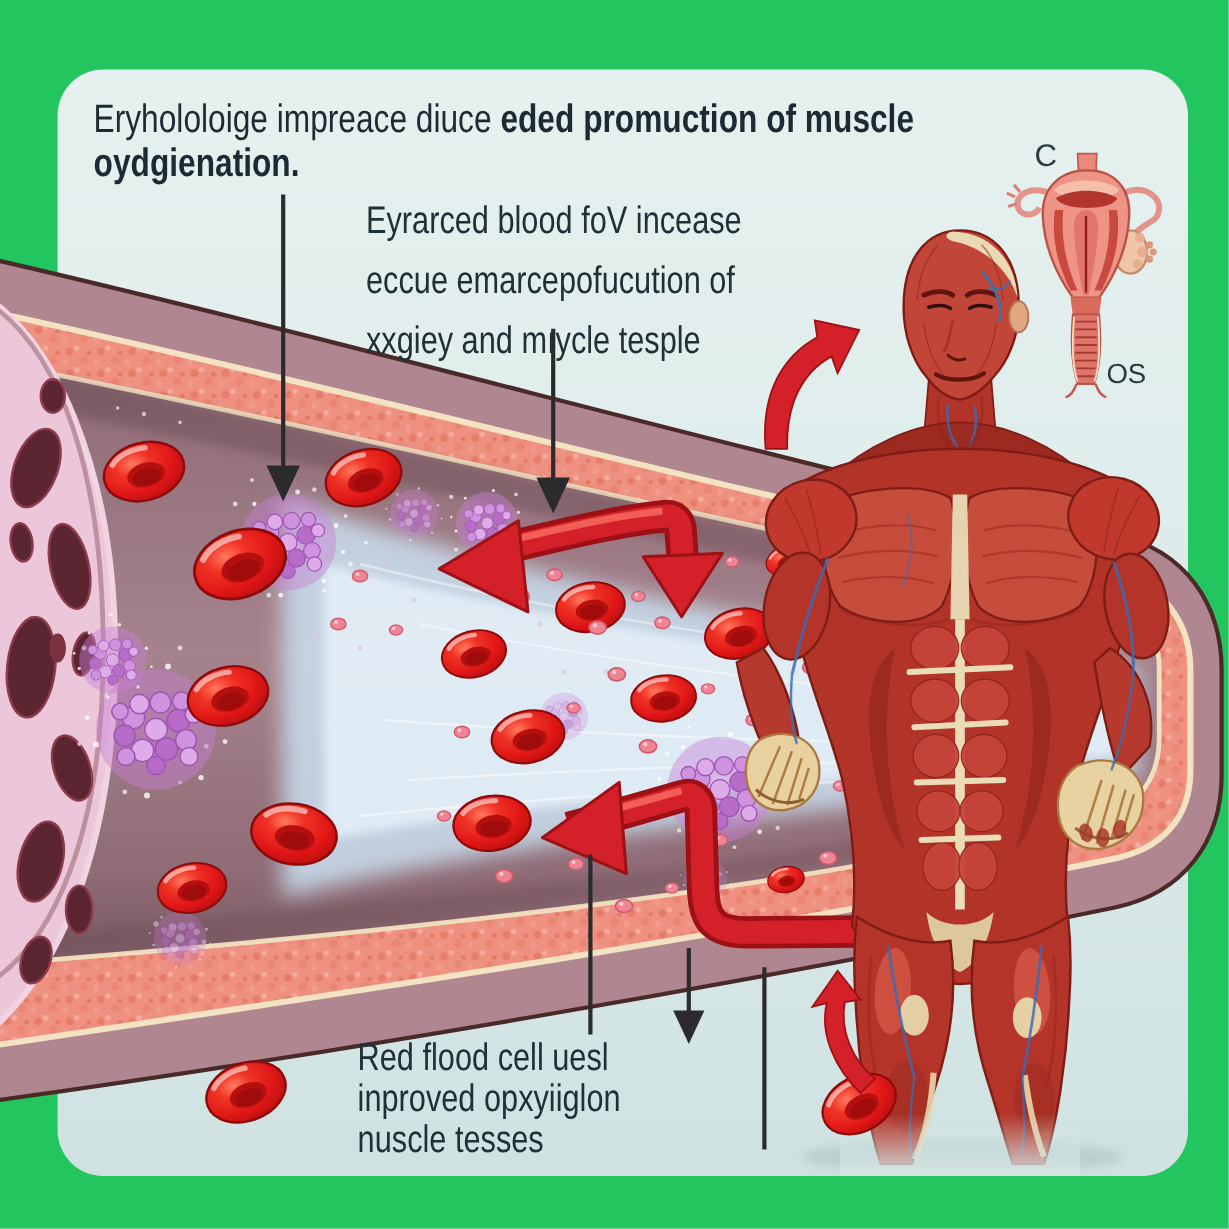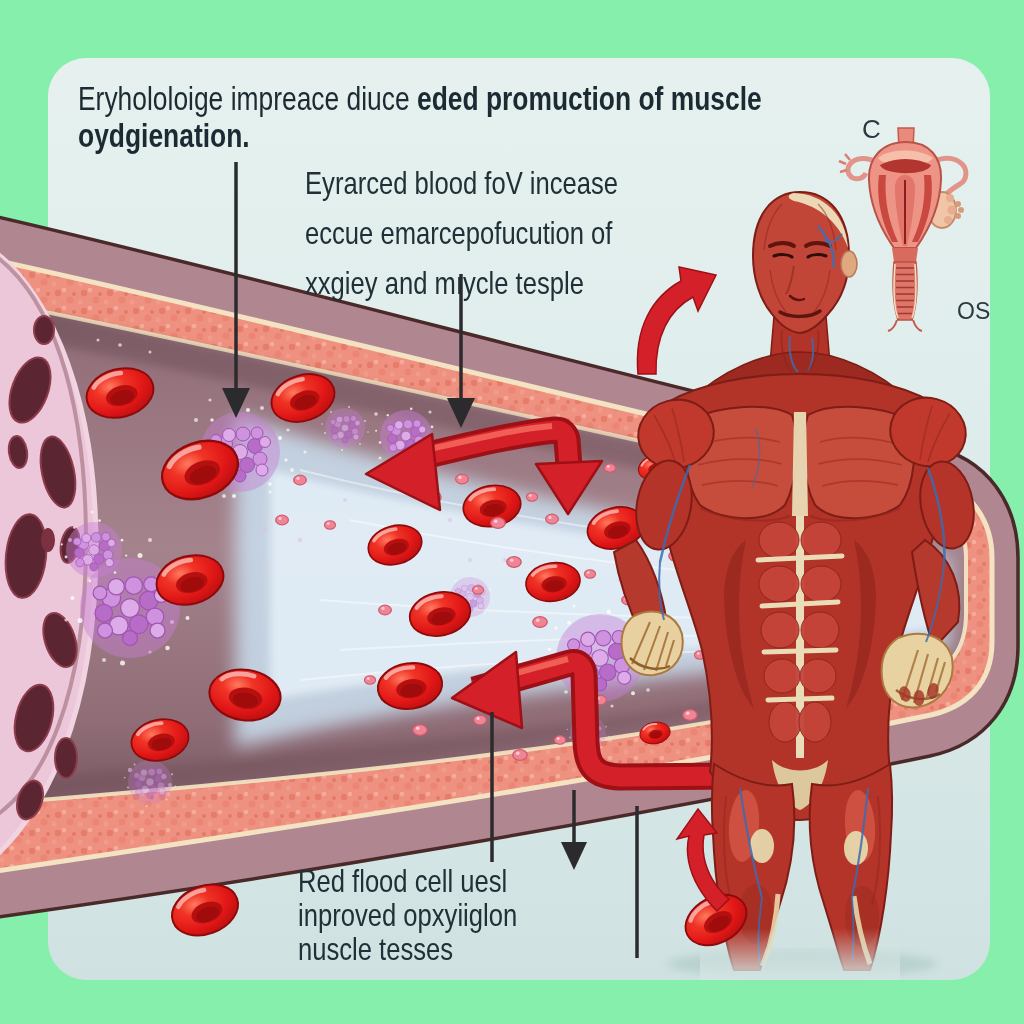--- a/index.html
+++ b/index.html
@@ -1,28 +1,28 @@
 <!DOCTYPE html>
 <html><head>
 <meta charset="utf-8">
 <style>
   html,body{margin:0;padding:0;background:#f7f7f4;}
   .stage{position:relative;width:1024px;height:1024px;overflow:hidden;
-         font-family:"Liberation Sans","DejaVu Sans",sans-serif;background:#86efac;}
+         font-family:"Liberation Sans","DejaVu Sans",sans-serif;background:#22c55e;}
   .panel{position:absolute;left:48px;top:58px;width:942px;height:922px;border-radius:38px;
          background:linear-gradient(180deg,#e6f1ef 0%,#ddeceb 45%,#cfe2e1 100%);}
   svg.art{position:absolute;left:0;top:0;width:1024px;height:1024px;}
   .cap{position:absolute;color:#1c2b33;transform-origin:left top;transform:scaleX(.8);
        white-space:nowrap;}
   .cap .b{font-weight:700;}
   .title-cap{left:78px;top:80px;font-size:33px;line-height:37px;font-weight:400;letter-spacing:0px;}
   .flow-cap{left:305px;top:158px;font-size:32px;line-height:50px;font-weight:400;color:#203037;}
   .rbc-cap{left:298px;top:864px;font-size:32px;line-height:34px;font-weight:400;color:#203037;}
   .inset-c{left:862px;top:114px;font-size:26px;color:#2a3a41;transform:none;}
-  .inset-os{left:922px;top:298px;font-size:23px;font-weight:500;color:#2a3a41;transform:none;margin-left:35px;}
+  .inset-os{left:922px;top:298px;font-size:23px;font-weight:500;color:#2a3a41;transform:none;}
 </style>
 </head>
 <body>
 
 <div class="stage">
   <div class="panel"></div>
 
   <svg class="art" viewBox="0 0 1024 1024">
     <defs>
       <pattern id="salmonTex" width="26" height="18" patternUnits="userSpaceOnUse">

